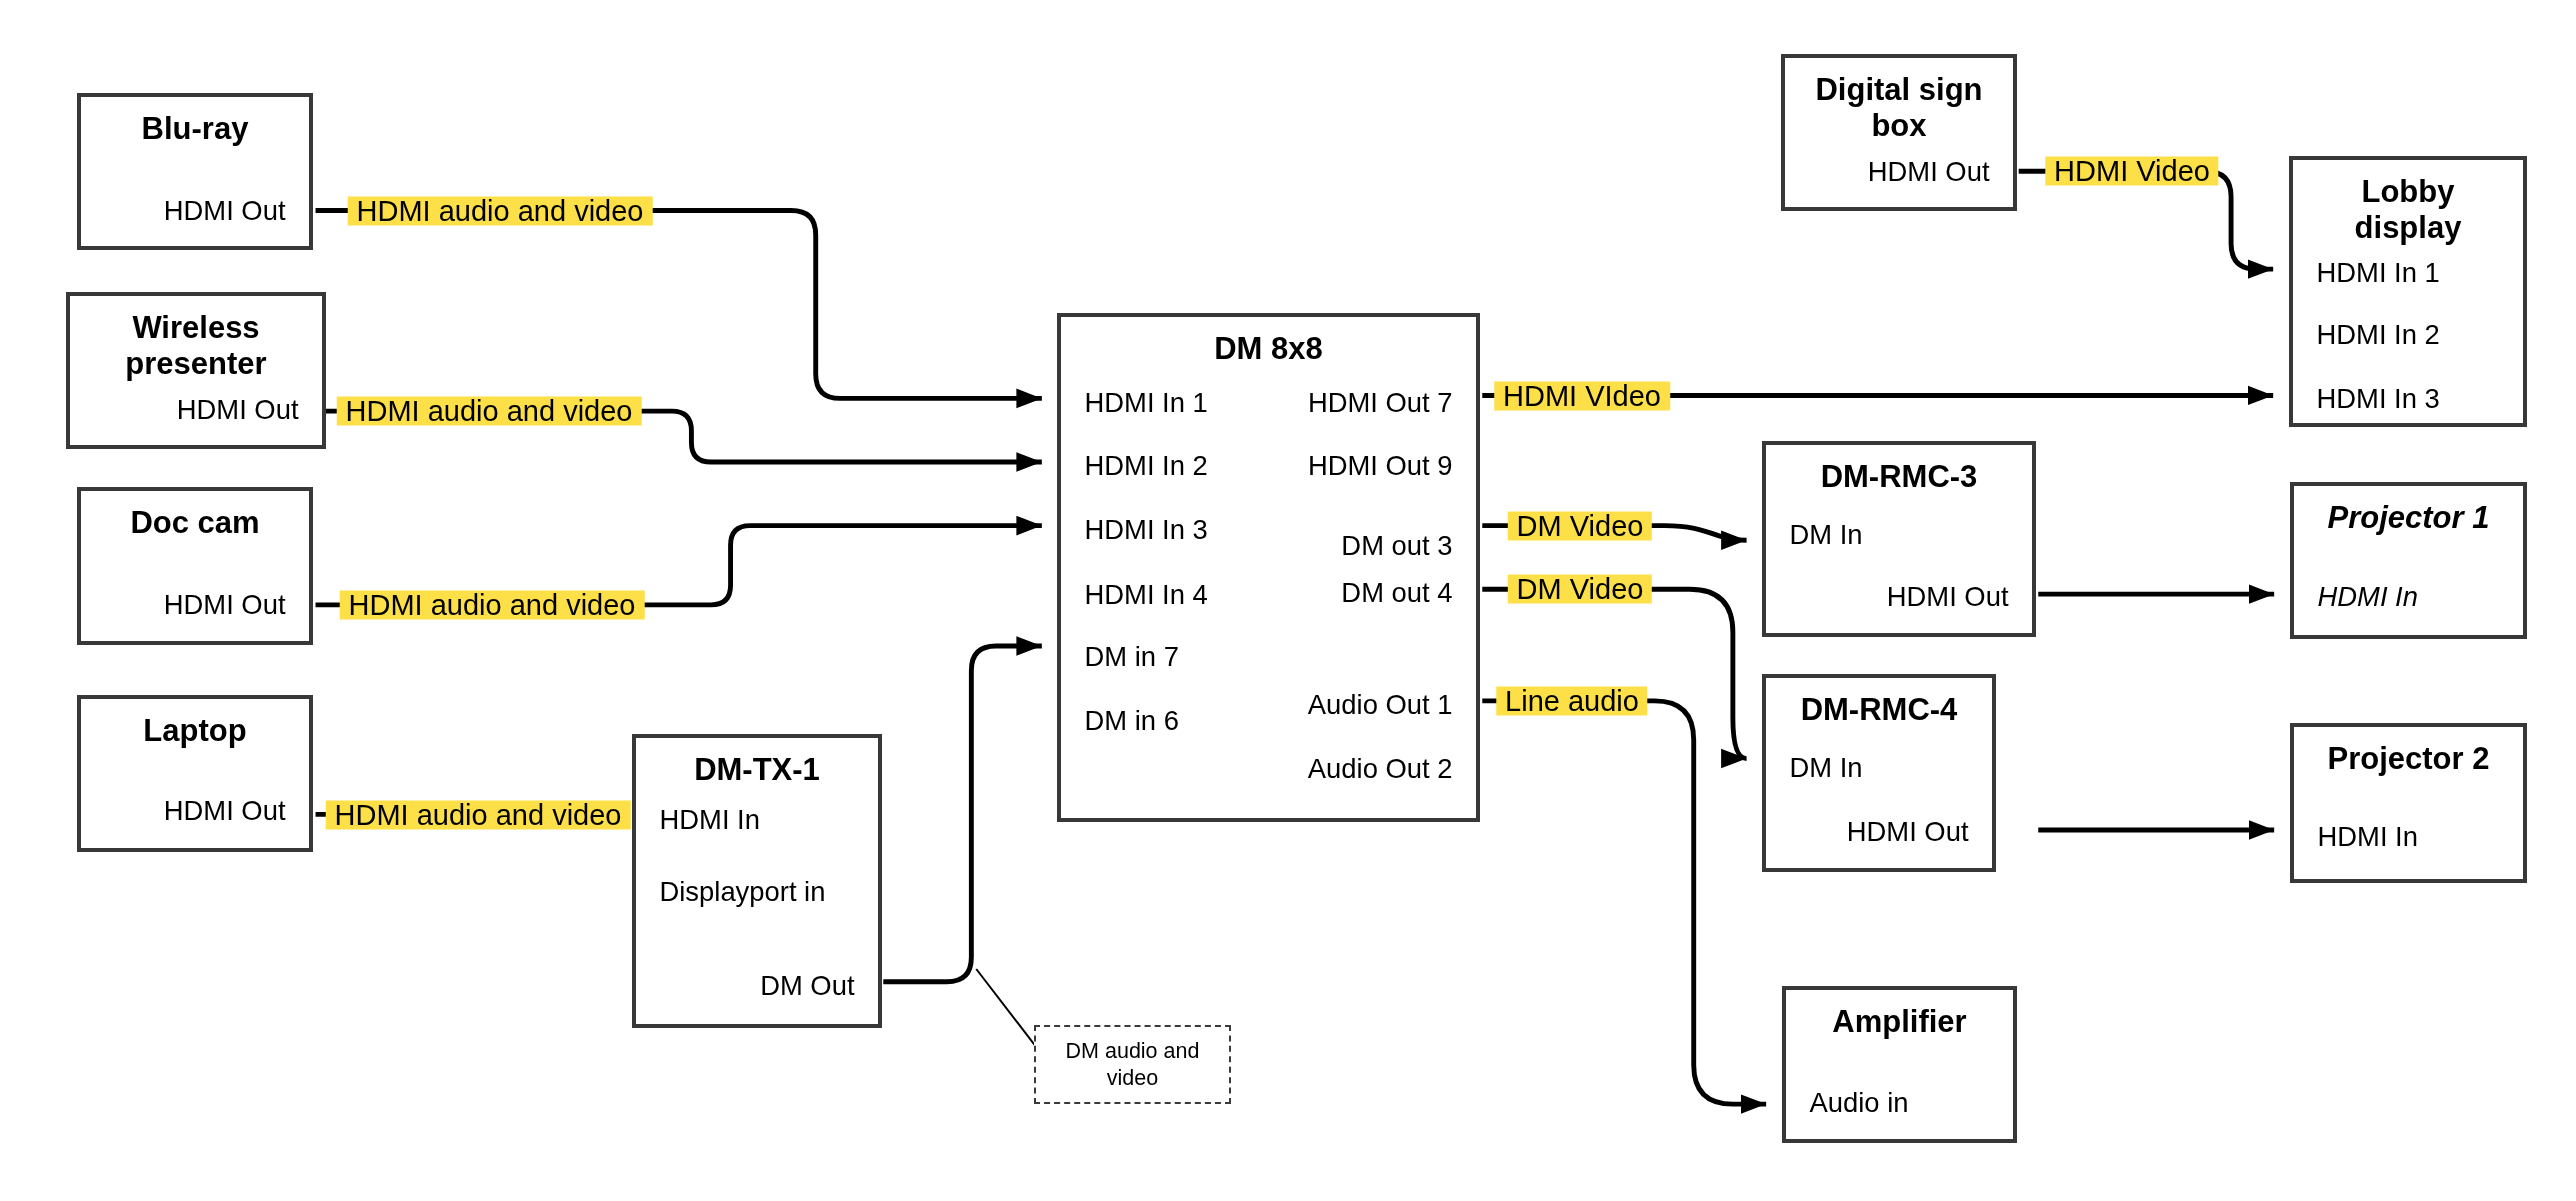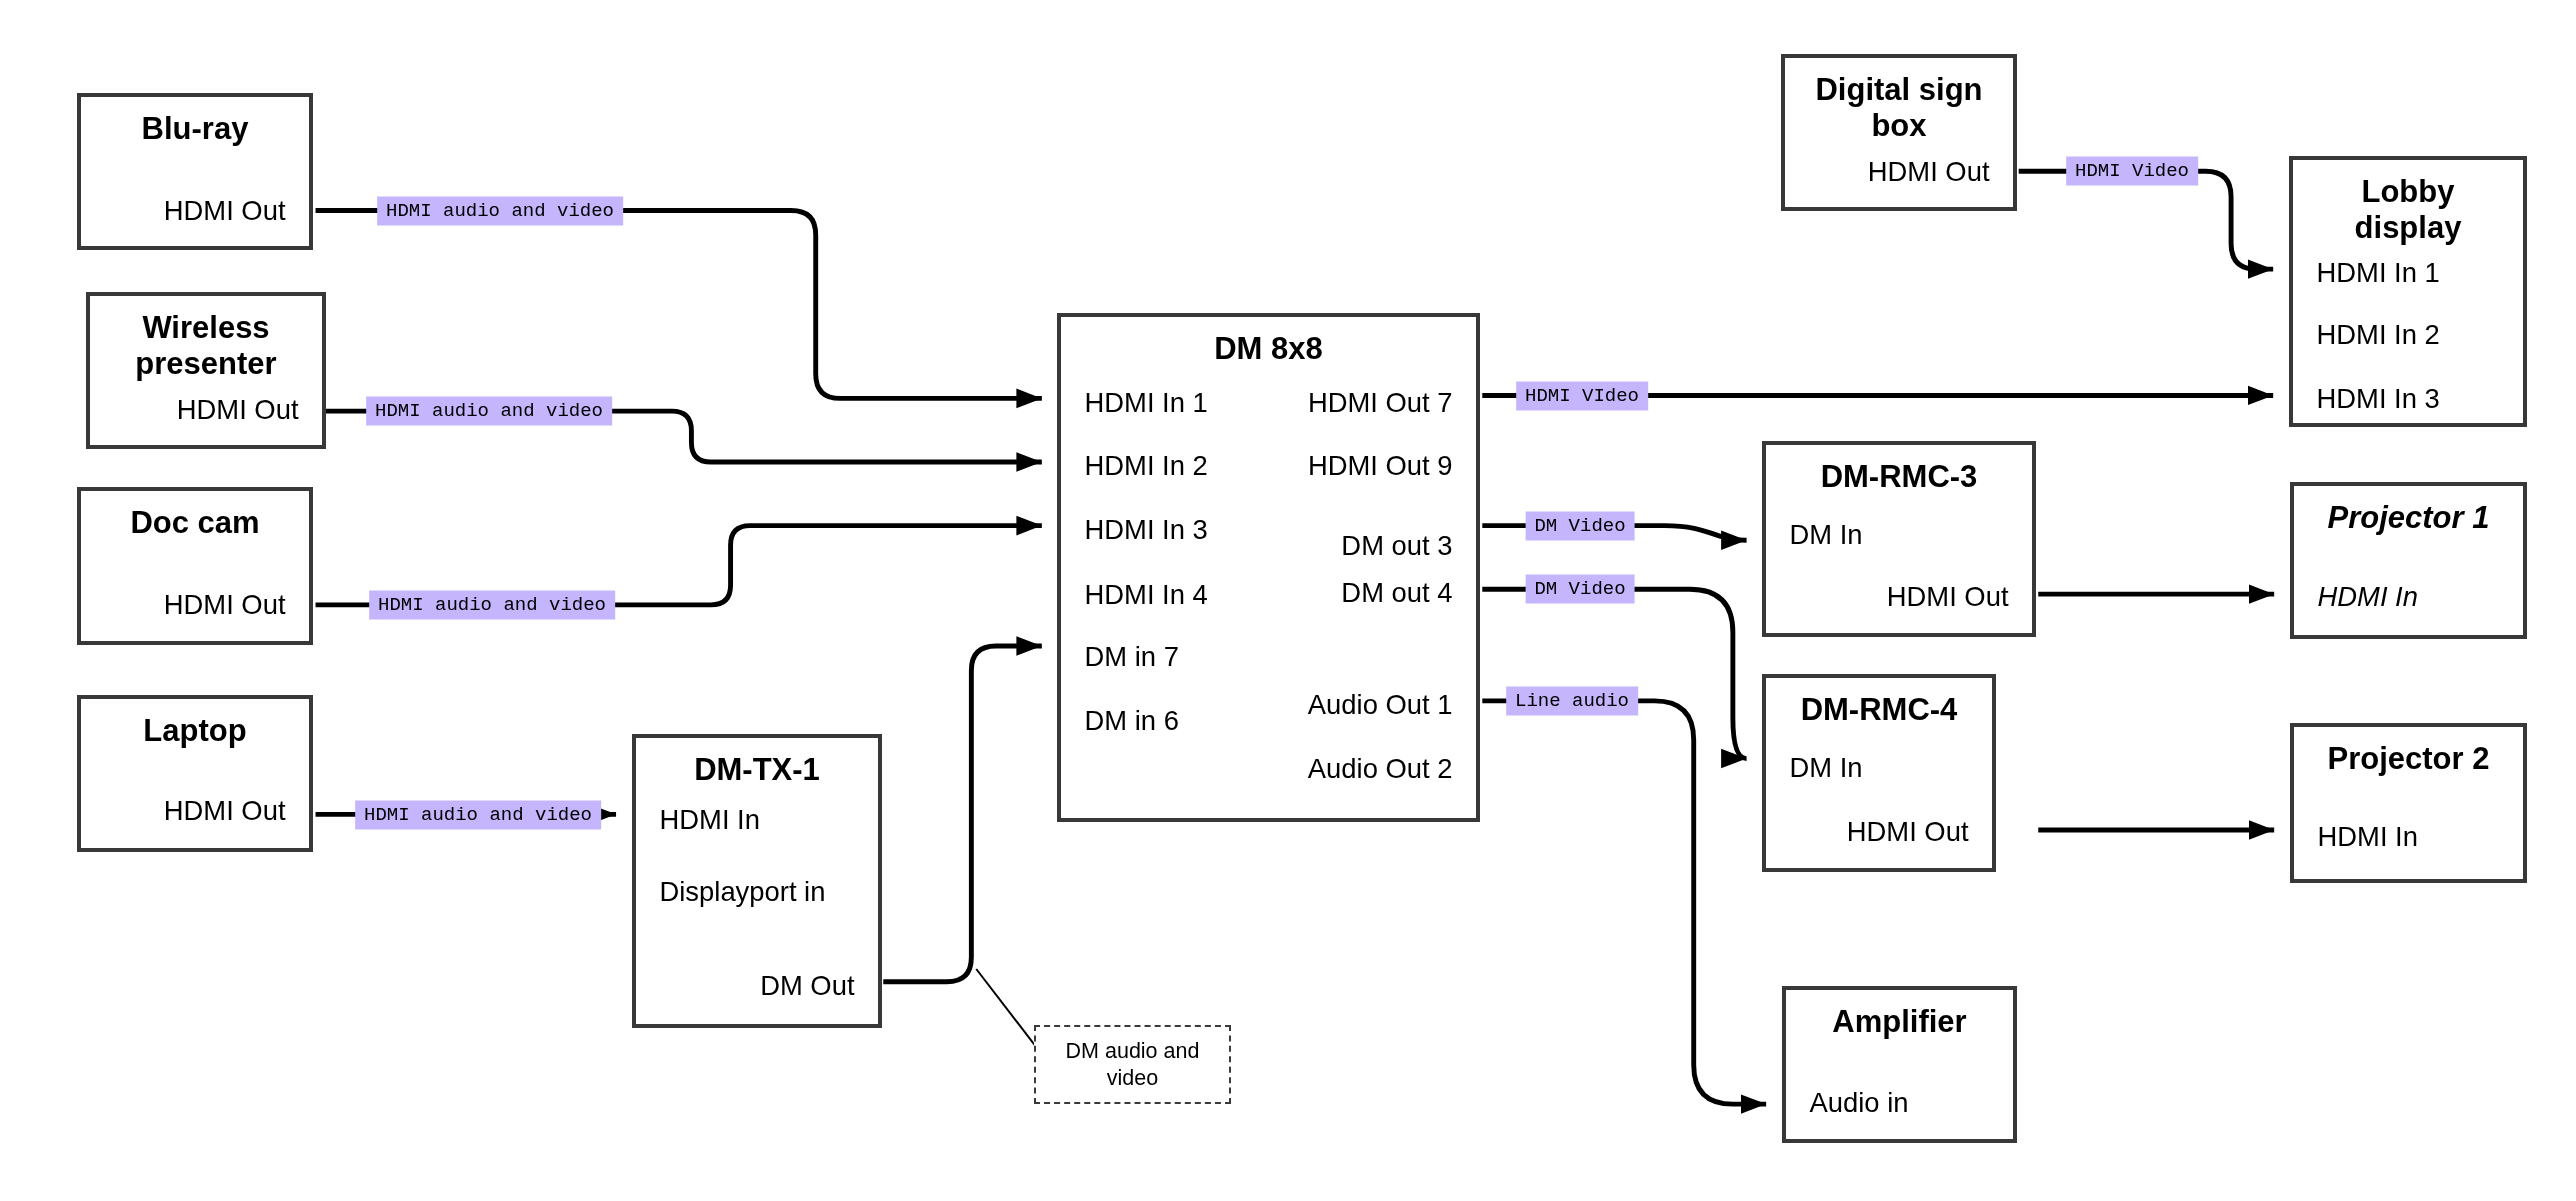--- a/index.html
+++ b/index.html
@@ -5,22 +5,22 @@
   html,body{margin:0;padding:0;background:#ffffff;}
   .canvas{position:relative;width:2576px;height:1201px;background:#ffffff;
           font-family:"Liberation Sans", sans-serif;color:#000;overflow:hidden;}
   svg.wires{position:absolute;left:0;top:0;z-index:1;}
   .node{position:absolute;box-sizing:border-box;border:4.9px solid #383838;background:#ffffff;z-index:2;}
   .node .title{position:absolute;left:0;right:0;top:0;padding-top:13.7px;text-align:center;
                font-size:31px;font-weight:bold;line-height:36px;}
   .port{position:absolute;left:0;right:0;padding:0 23.5px;font-size:27.4px;line-height:31px;white-space:nowrap;}
   .port.left{text-align:left;}
   .port.right{text-align:right;}
-  .wire-label{position:absolute;transform:translate(-50%,-50%);background:#c4b5fd;
-              padding:0 8.8px;font-size:19px;line-height:29px;white-space:nowrap;z-index:3;font-family:Liberation Mono, monospace;}
+  .wire-label{position:absolute;transform:translate(-50%,-50%);background:#fde047;
+              padding:0 8.8px;font-size:29px;line-height:29px;white-space:nowrap;z-index:3;}
   .note{position:absolute;box-sizing:border-box;border:2px dashed #3a3a3a;background:#ffffff;
         display:flex;align-items:center;justify-content:center;text-align:center;
         font-size:21.5px;line-height:26.4px;z-index:2;}
 </style>
 </head>
 <body>
 
 <div class="canvas">
 
   <svg class="wires" width="2576" height="1201" viewBox="0 0 2631 1227">
@@ -44,21 +44,21 @@
       <path d="M 2082 848 H 2323" marker-end="url(#arr)"></path>
     </g>
     <path d="M 997 990 L 1057 1068" fill="none" stroke="#000" stroke-width="2"></path>
   </svg>
 
   <div class="node" style="left:77px;top:93px;width:236px;height:157px;">
     <div class="title">Blu-ray</div>
     <div class="port right" style="top:98px;">HDMI Out</div>
   </div>
 
-  <div class="node" style="left:86px;top:292px;width:240px;height:157px;">
+  <div class="node" style="left:66px;top:292px;width:260px;height:157px;">
     <div class="title">
       <div>Wireless</div>
       <div>presenter</div>
     </div>
     <div class="port right" style="top:98px;">HDMI Out</div>
   </div>
 
   <div class="node" style="left:77px;top:487px;width:236px;height:158px;">
     <div class="title">Doc cam</div>
     <div class="port right" style="top:98px;">HDMI Out</div>

